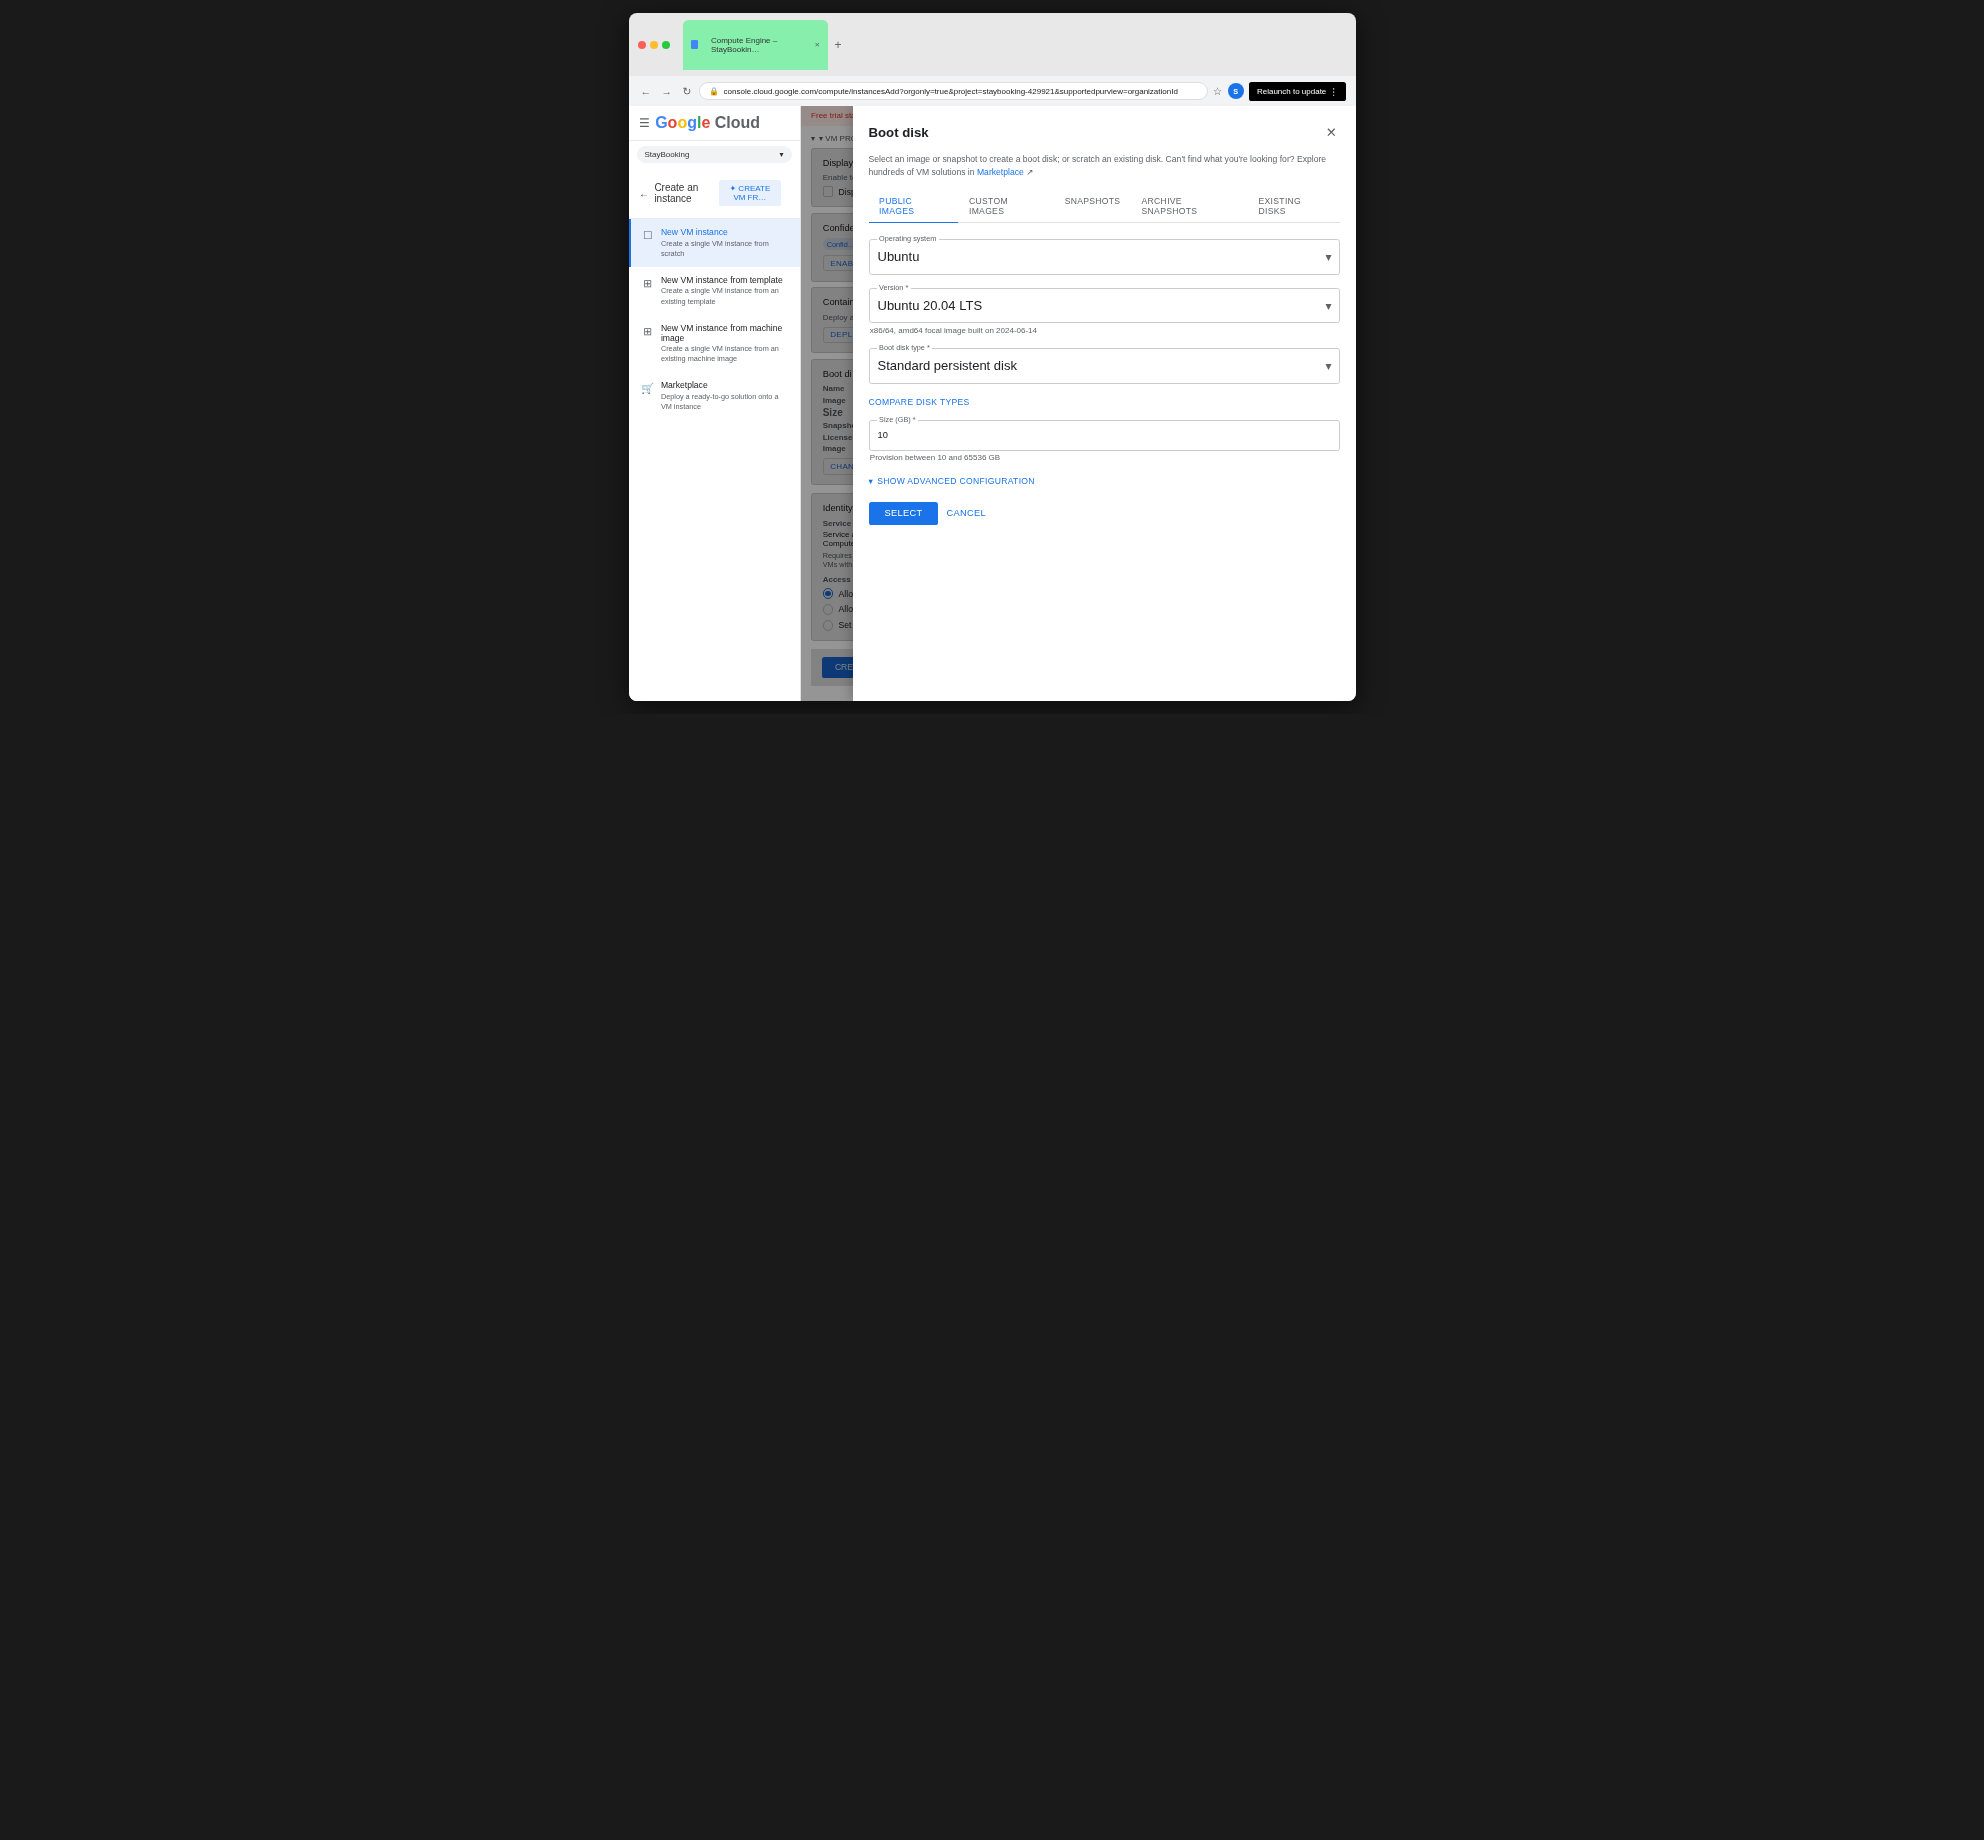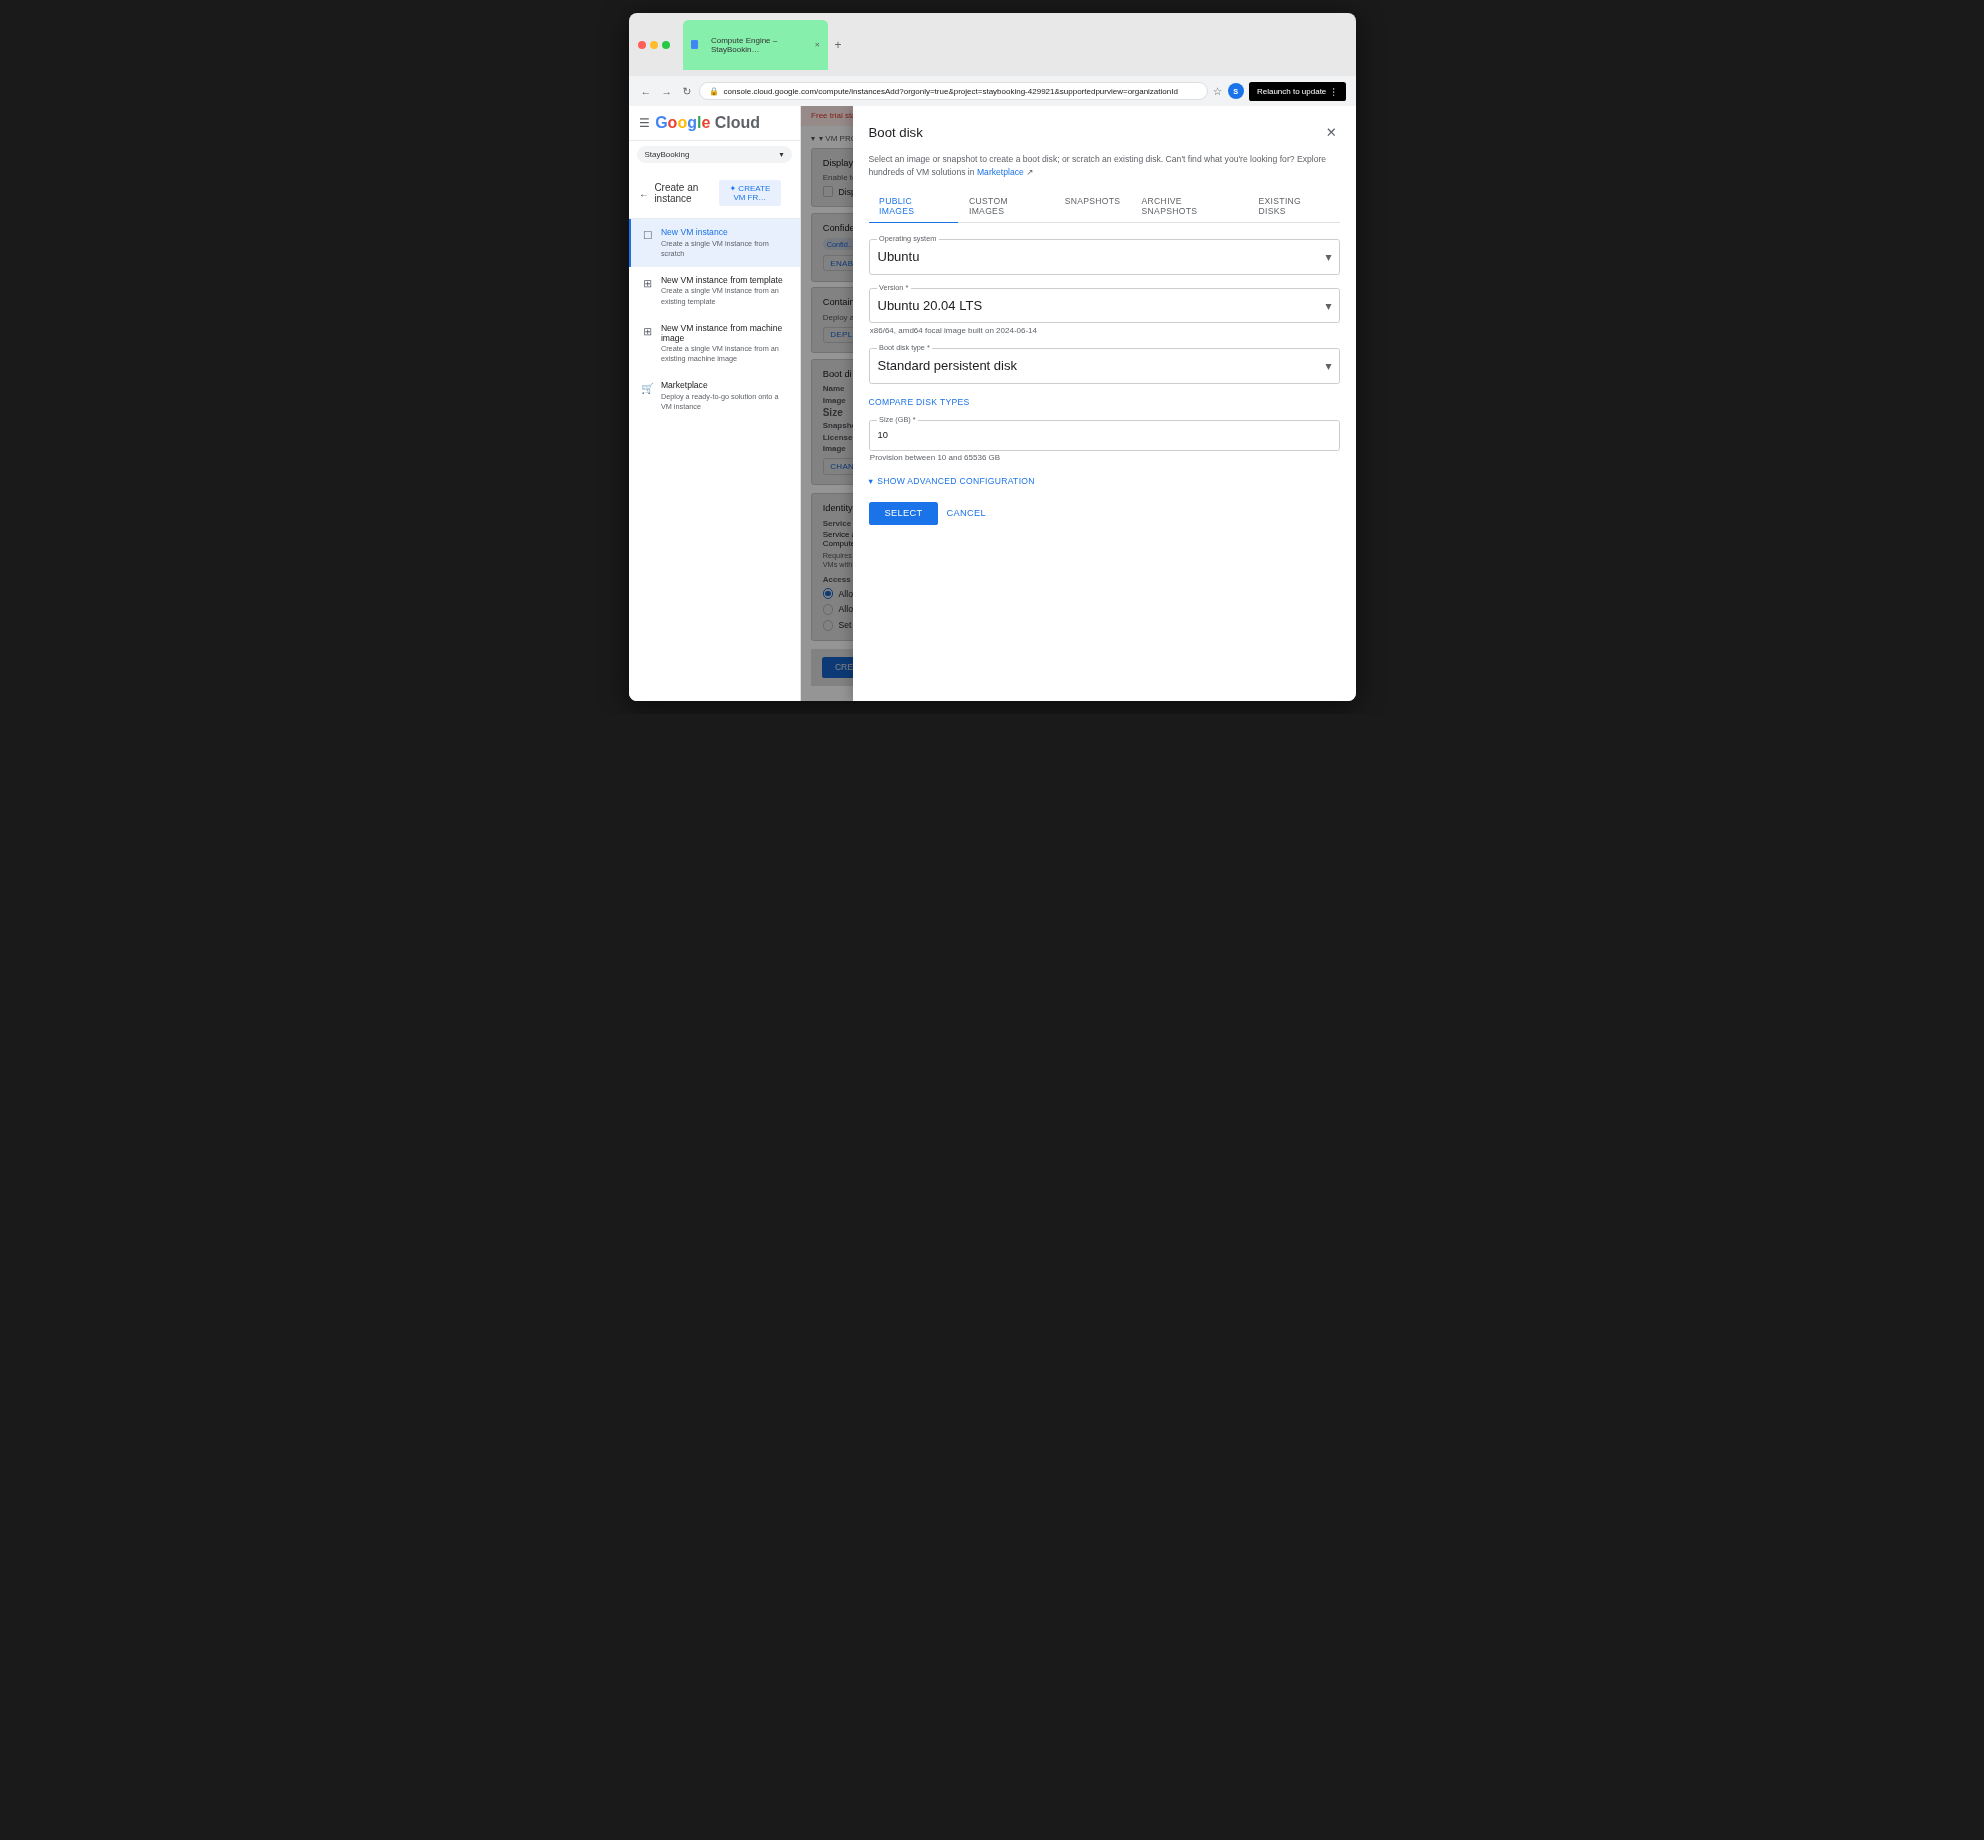--- a/index.html
+++ b/index.html
@@ -309,21 +309,21 @@
 
     .modal-header {
       display: flex;
       align-items: center;
       justify-content: space-between;
       margin-bottom: 10.6px;
     }
 
     .modal-title {
       font-size: 13.2px;
-      font-weight: 400;
+      font-weight: 700;
       color: #202124;
     }
 
     .modal-close {
       background: none;
       border: none;
       color: #5f6368;
       font-size: 13.2px;
       cursor: pointer;
       padding: 2.6px;

